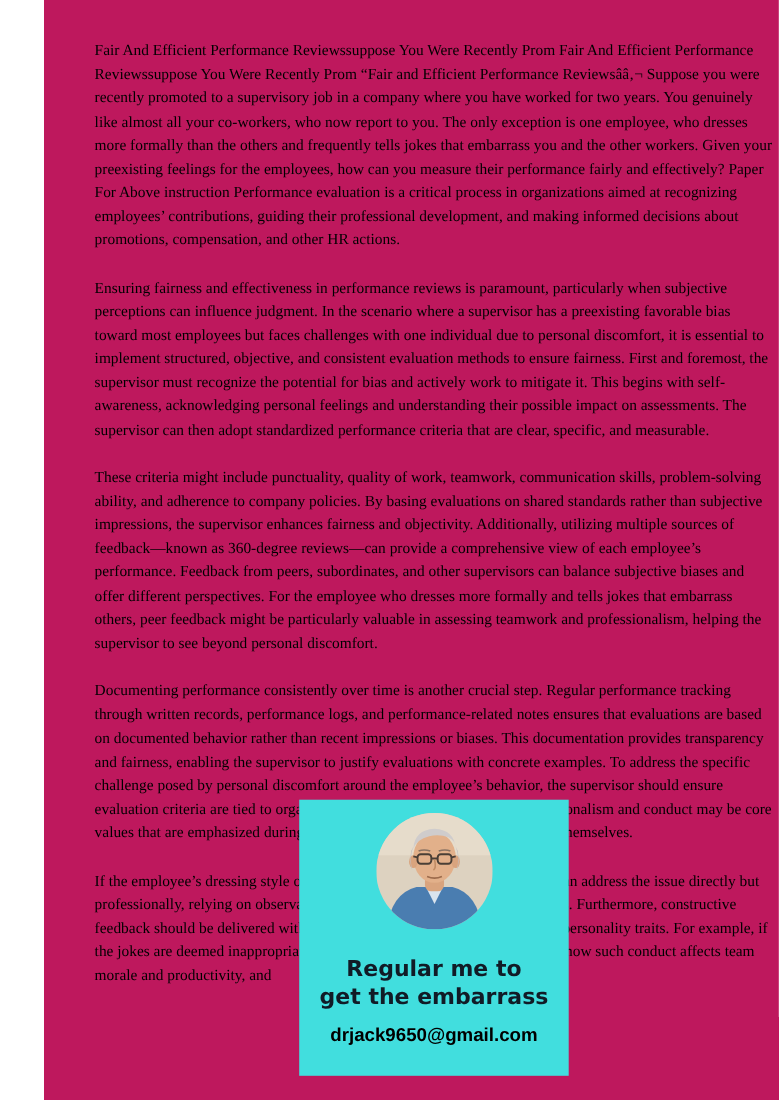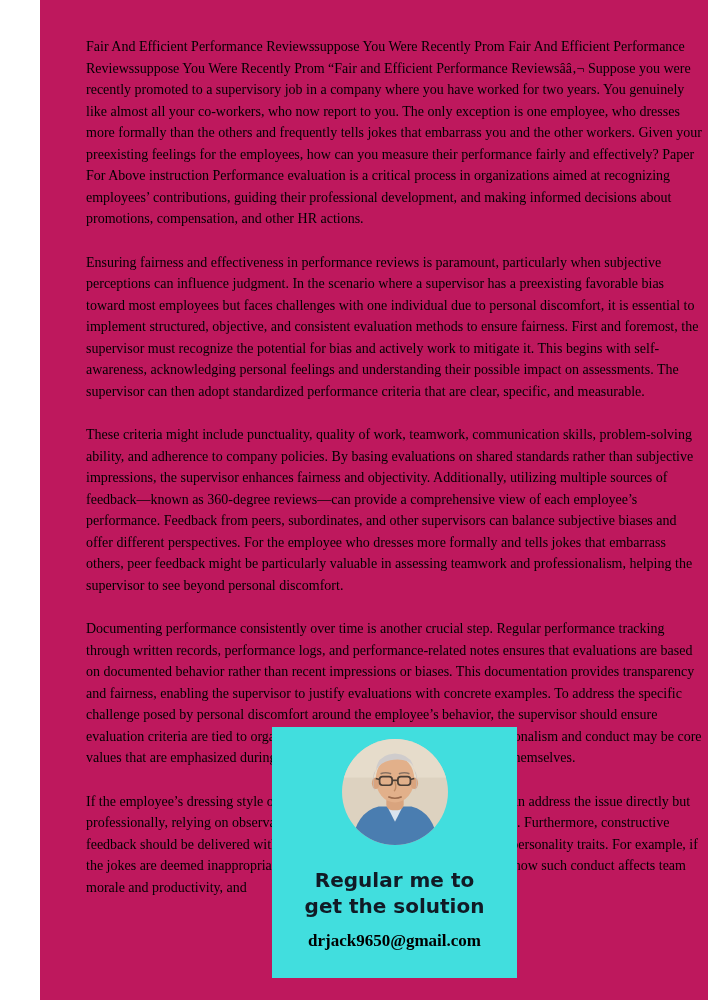--- a/index.html
+++ b/index.html
@@ -48,21 +48,21 @@
     margin-top: 22px;
     font-family: "DejaVu Sans", sans-serif;
     font-weight: bold;
     font-size: 20px;
     line-height: 26px;
     color: #111b26;
     text-align: center;
   }
   .contact-email {
     margin-top: 12px;
-    font-family: Liberation Serif, serif;
+    font-family: Liberation Sans, sans-serif;
     font-weight: bold;
     font-size: 17px;
     color: #000000;
     text-align: left;
   }
 </style>
 </head>
 <body>
 
 <div class="page">
@@ -105,18 +105,18 @@
         </g>
 
         <path d="M40 36 Q45 34 51 36" stroke="#8a7363" stroke-width="1.6" fill="none"></path>
         <path d="M59 36 Q65 34 70 36" stroke="#8a7363" stroke-width="1.6" fill="none"></path>
         <path d="M55 44 Q57 52 54 54" stroke="#c08c64" stroke-width="1.5" fill="none"></path>
         <path d="M48 60 Q55 63 62 60" stroke="#9c6b4c" stroke-width="1.6" fill="none"></path>
       </svg>
     </div>
     <div class="contact-text">
       <div>Regular me to</div>
-      <div>get the solution</div>
+      <div>get the embarrass</div>
     </div>
     <div class="contact-email">drjack9650@gmail.com</div>
   </div>
 
 </div>
 
 </body></html>

